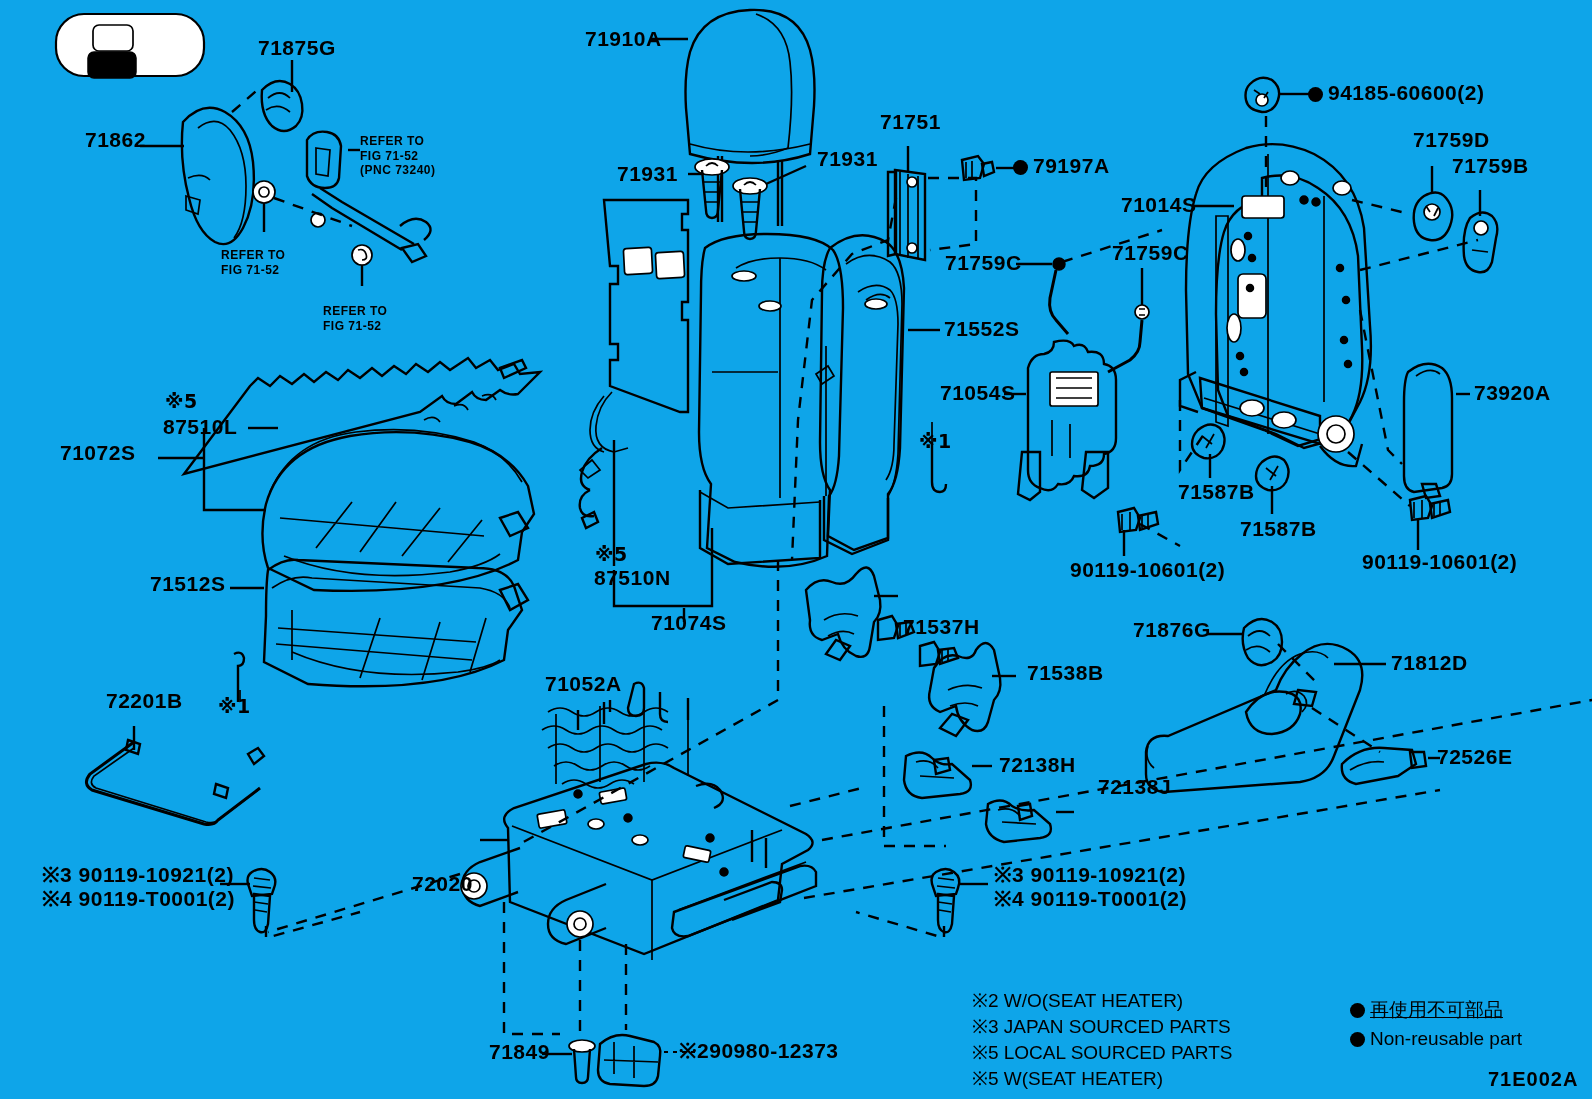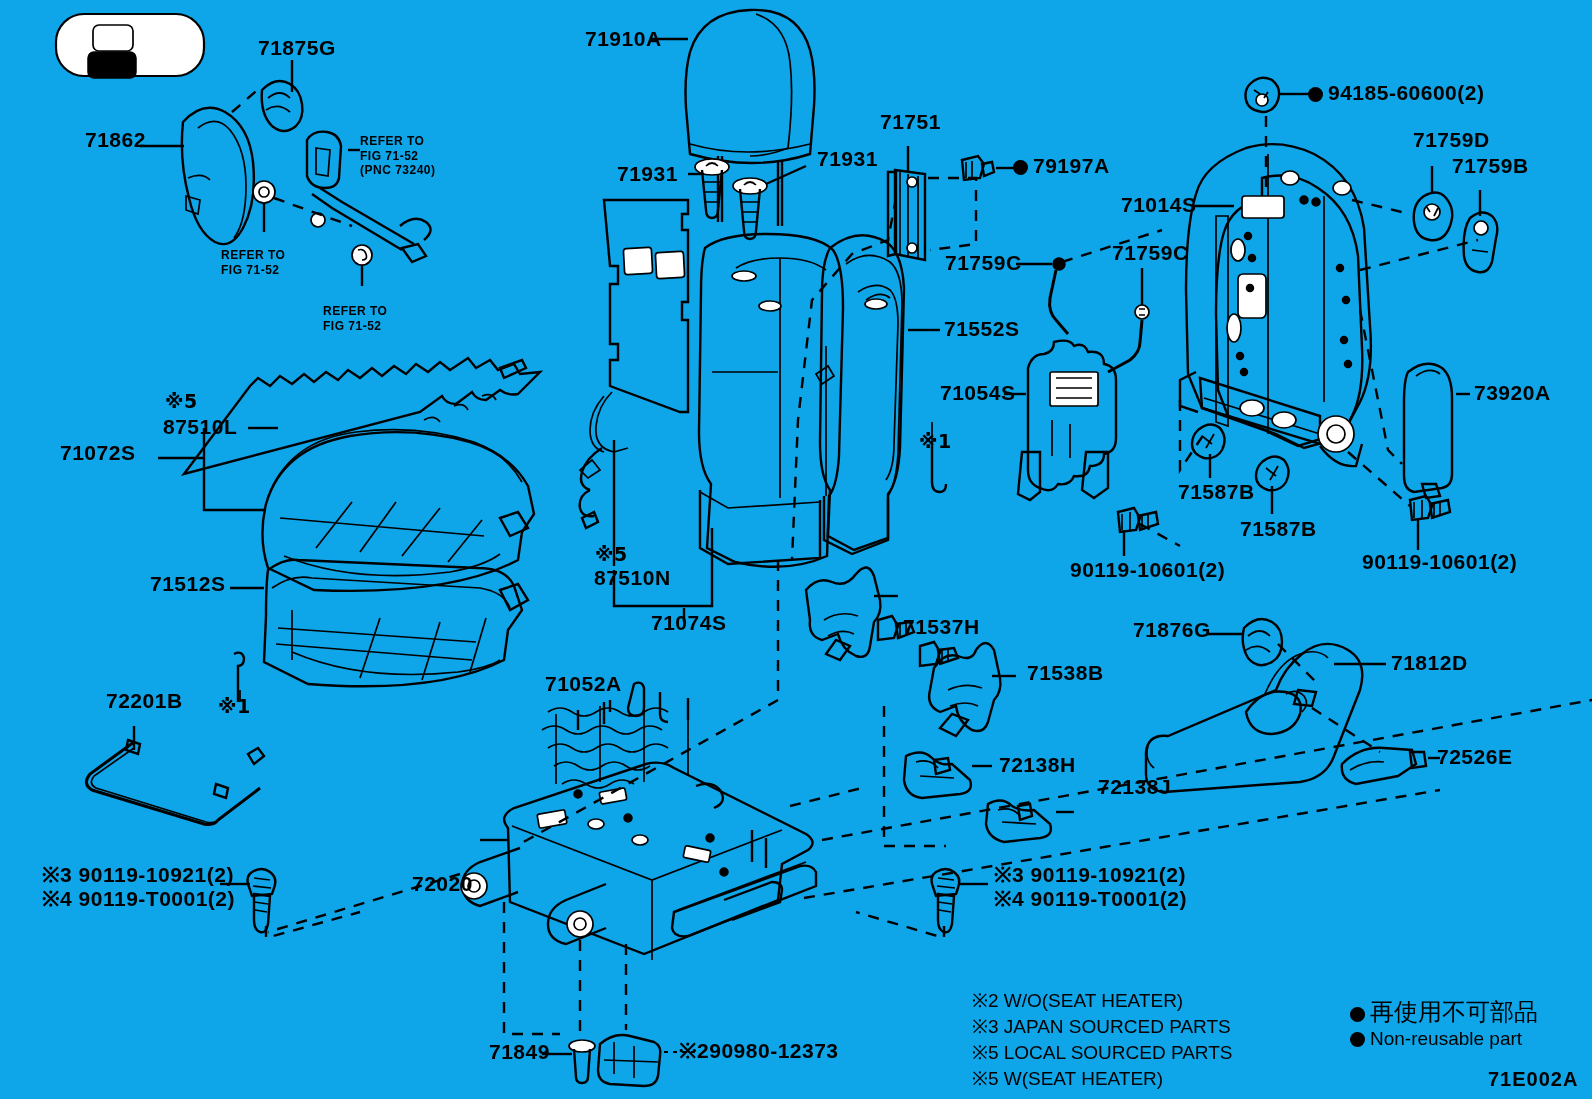--- a/index.html
+++ b/index.html
@@ -24,21 +24,21 @@
   }
   .lbl.refer{font-size:12px;line-height:1.22;white-space:pre;margin-top:16px;}
   .note{
     position:absolute;
     font-family:"Liberation Sans", sans-serif;
     font-size:19px;
     color:#000;
     white-space:nowrap;
     line-height:1.38;
   }
-  .note.jp{font-family:"DejaVu Sans", sans-serif;font-size:24px;}
+  .note.jp{font-family:"DejaVu Sans", sans-serif;font-size:19px;text-decoration:underline;}
   .figcode{
     position:absolute;
     font-family:"Liberation Sans", sans-serif;
     font-weight:bold;
     font-size:20px;
     letter-spacing:1px;
   }
   .dot{
     display:inline-block;
     width:15px;height:15px;

